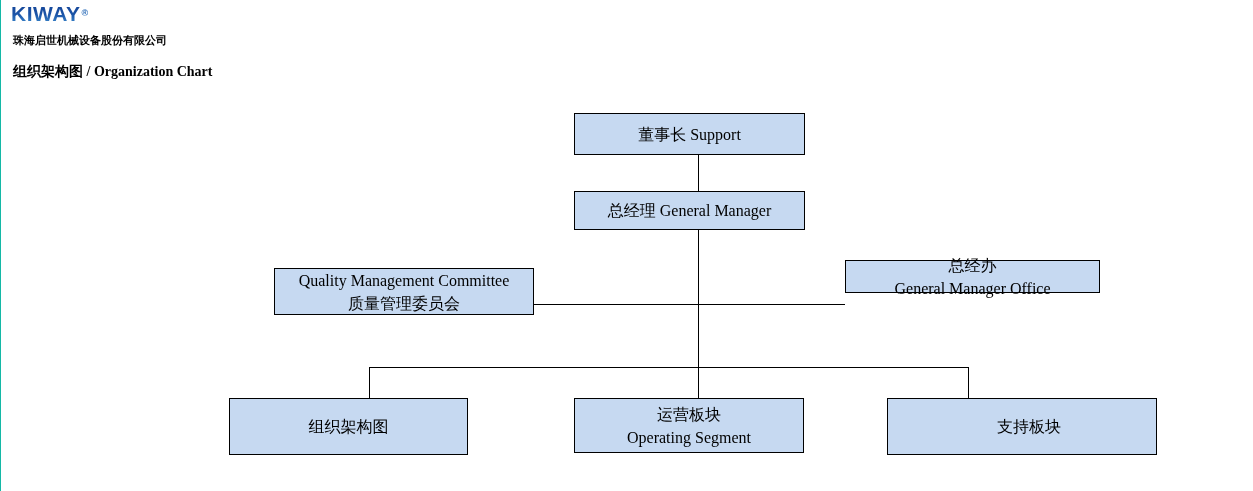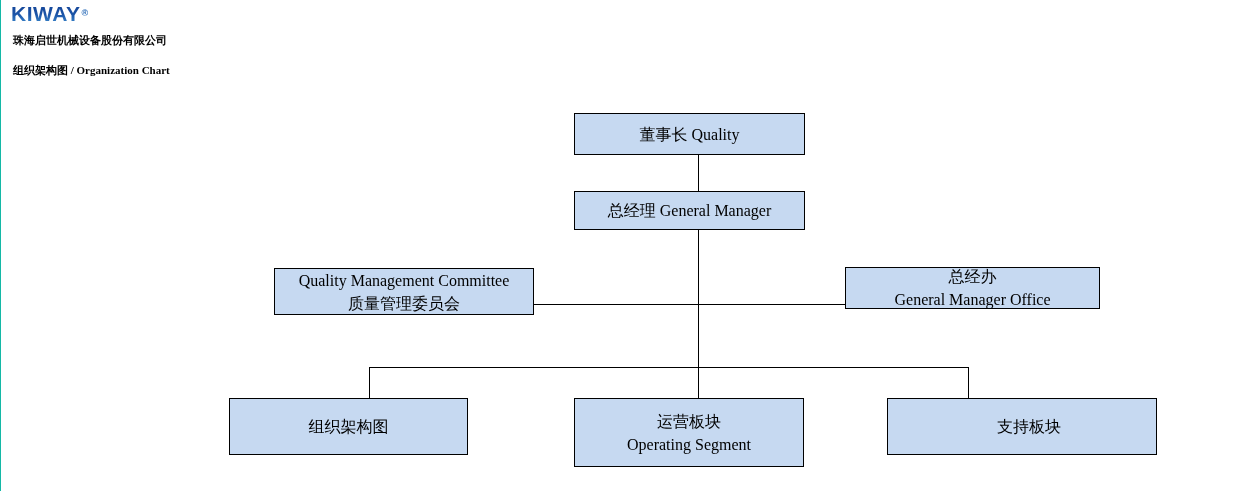--- a/index.html
+++ b/index.html
@@ -45,21 +45,21 @@
     top: 33px;
     font-size: 11px;
     font-weight: bold;
     color: #000000;
     white-space: nowrap;
   }
   .chart-title {
     position: absolute;
     left: 12px;
     top: 63px;
-    font-size: 11px;
+    font-size: 14px;
     font-weight: bold;
     color: #000000;
     white-space: nowrap;
   }
 
   
   .node {
     position: absolute;
     box-sizing: border-box;
     background: #c6d9f1;
@@ -69,23 +69,23 @@
     align-items: center;
     justify-content: center;
     text-align: center;
     font-size: 16px;
     color: #000000;
     line-height: 23px;
   }
   .node-chairman   { left: 573px; top: 113px; width: 231px; height: 42px; }
   .node-gm         { left: 573px; top: 191px; width: 231px; height: 39px; }
   .node-qmc        { left: 273px; top: 268px; width: 260px; height: 47px; }
-  .node-gmo        { left: 844px; top: 267px; width: 255px; height: 42px; }
+  .node-gmo        { left: 844px; top: 260px; width: 255px; height: 33px; }
   .node-business   { left: 228px; top: 398px; width: 239px; height: 57px; }
-  .node-operating  { left: 573px; top: 398px; width: 230px; height: 69px; }
+  .node-operating  { left: 573px; top: 398px; width: 230px; height: 55px; }
   .node-support    { left: 886px; top: 398px; width: 270px; height: 57px; padding-left: 14px; }
 
   
   .cline { position: absolute; background: #000000; }
   .v-chairman-gm   { left: 697px; top: 155px; width: 1px; height: 36px; }
   .v-trunk         { left: 697px; top: 230px; width: 1px; height: 168px; }
   .h-committees    { left: 533px; top: 304px; width: 311px; height: 1px; }
   .h-segments      { left: 368px; top: 367px; width: 599px; height: 1px; }
   .v-drop-business { left: 368px; top: 367px; width: 1px; height: 31px; }
   .v-drop-support  { left: 967px; top: 367px; width: 1px; height: 31px; }
@@ -102,21 +102,21 @@
   <div class="chart-title">组织架构图 / Organization Chart</div>
 
   <div class="cline v-chairman-gm"></div>
   <div class="cline v-trunk"></div>
   <div class="cline h-committees"></div>
   <div class="cline h-segments"></div>
   <div class="cline v-drop-business"></div>
   <div class="cline v-drop-support"></div>
 
   <div class="node node-chairman">
-    <span>董事长 Quality</span>
+    <span>董事长 Support</span>
   </div>
 
   <div class="node node-gm">
     <span>总经理 General Manager</span>
   </div>
 
   <div class="node node-qmc">
     <span>Quality Management Committee</span>
     <span>质量管理委员会</span>
   </div>

